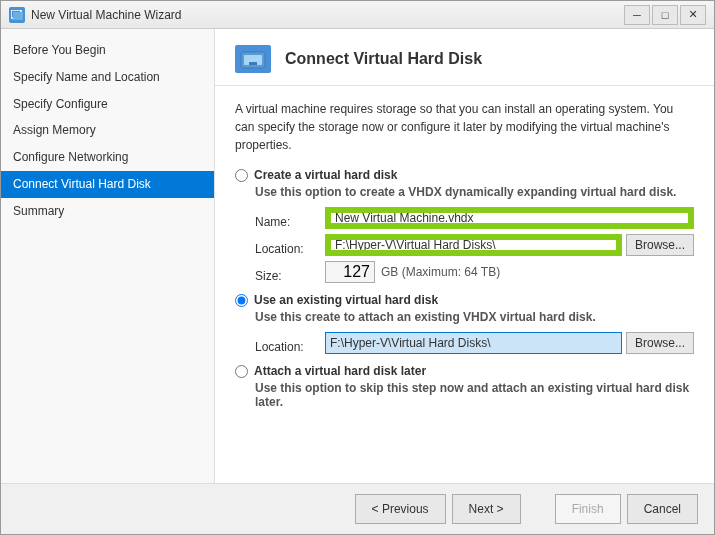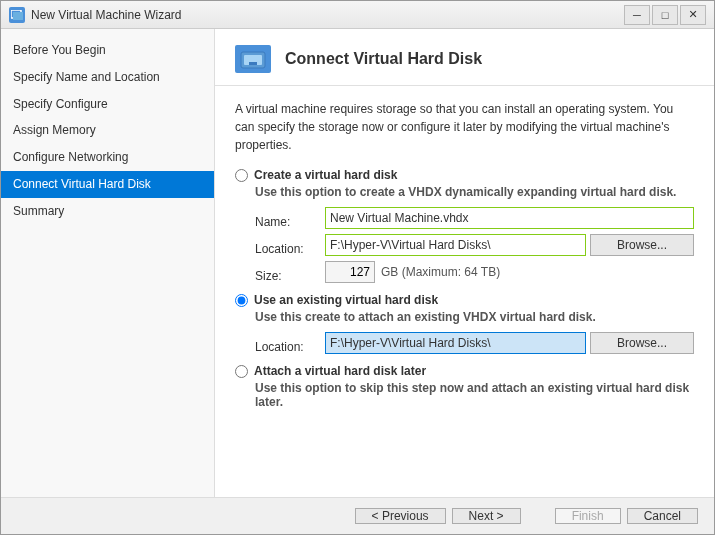--- a/index.html
+++ b/index.html
@@ -169,78 +169,78 @@
     }
     .form-label {
       width: 70px;
       font-size: 12px;
       color: #333;
       flex-shrink: 0;
     }
     .form-input {
       flex: 1;
       height: 22px;
-      border: 1px solid #84cc16;
+      border: 6px solid #84cc16;
       padding: 2px 4px;
       font-size: 12px;
       background: #fff;
       color: #333;
       outline: none;
     }
     .form-input.highlighted {
       background: #cce4f7;
       border: 1px solid #0078d7;
     }
     .form-input-with-btn {
       display: flex;
       flex: 1;
       gap: 4px;
     }
     .browse-btn {
       height: 22px;
-      padding: 0 26px;
+      padding: 0 8px;
       background: #e8e8e8;
       border: 1px solid #ababab;
       font-size: 12px;
       cursor: pointer;
       color: #333;
       flex-shrink: 0;
       white-space: nowrap;
     }
 
     .size-row {
       display: flex;
       align-items: center;
       gap: 6px;
     }
     .size-input {
       width: 50px;
       height: 22px;
       border: 1px solid #ababab;
       padding: 2px 4px;
-      font-size: 12px;
+      font-size: 16px;
       text-align: right;
       background: #f5f5f5;
     }
     .size-unit {
       font-size: 12px;
       color: #555;
     }
 
     .footer {
       padding: 10px 16px;
       background: #f0f0f0;
       border-top: 1px solid #ddd;
       display: flex;
       justify-content: flex-end;
       gap: 6px;
       align-items: center;
     }
     .footer-btn {
-      height: 16px;
+      height: 30px;
       padding: 0 16px;
       background: #e8e8e8;
       border: 1px solid #ababab;
       font-size: 12px;
       cursor: pointer;
       color: #333;
     }
     .footer-btn:disabled { color: #aaa; background: #f5f5f5; cursor: default; margin-left: 28px; }
   </style>
 </head>

